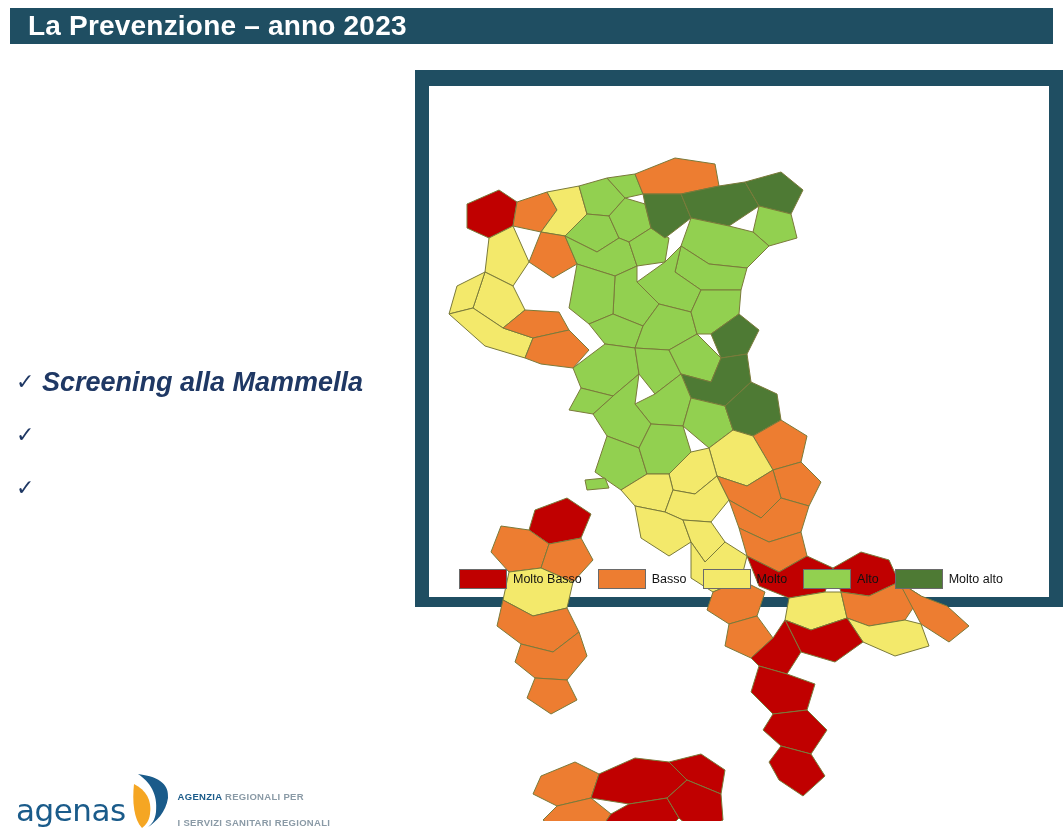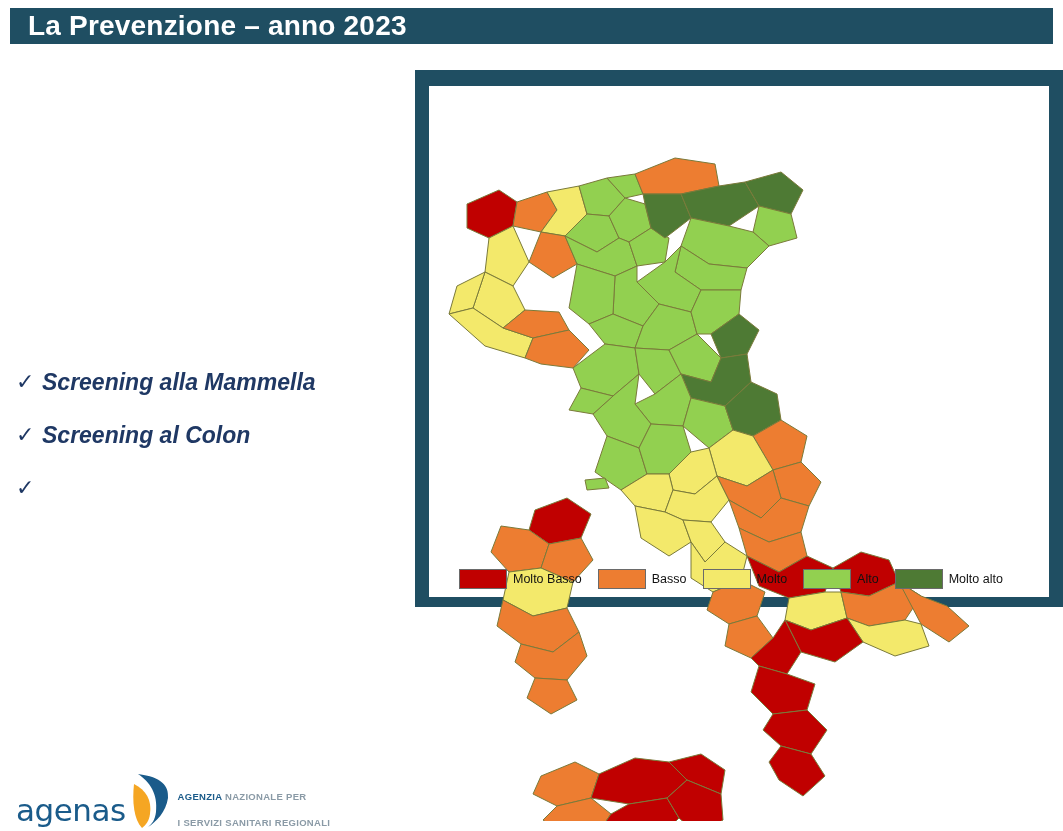--- a/index.html
+++ b/index.html
@@ -33,21 +33,21 @@
   }
   .bullet-check{
     color:#1f3864;
     font-size:22px;
     line-height:28px;
     width:26px;
     flex:0 0 26px;
   }
   .bullet-label{
     color:#1f3864;
-    font-size:23px;
+    font-size:27px;
     font-weight:bold;
     font-style:italic;
     line-height:28px;
   }
   
   .logo{
     position:absolute;left:16px;top:772px;
     display:flex;align-items:flex-end;
   }
   .logo-word{
@@ -106,39 +106,38 @@
 
 <div class="bullets">
 
   <div class="bullet-row">
     <span class="bullet-check">✓</span>
     <span class="bullet-label">Screening alla Mammella</span>
   </div>
 
   <div class="bullet-row">
     <span class="bullet-check">✓</span>
-    <span class="bullet-label">Screening al Colon</span>
   </div>
 
   <div class="bullet-row">
     <span class="bullet-check">✓</span>
   </div>
 
 </div>
 
 <div class="logo">
   <span class="logo-word">agenas</span>
   <span class="logo-swoosh">
     <svg width="40" height="56" viewBox="0 0 40 56">
       <path d="M6 2 C18 10, 26 22, 24 40 C23 48, 20 52, 16 55 C24 50, 34 40, 36 26 C37 14, 30 5, 6 2 Z" fill="#1a5b8a"></path>
       <path d="M2 12 C14 18, 20 28, 18 42 C17 49, 14 53, 10 56 C2 48, 0 30, 2 12 Z" fill="#f5a623"></path>
     </svg>
   </span>
   <span class="logo-text">
-    <div class="l1"><span>AGENZIA</span><span class="grey"> NAZIONALE PER</span></div>
+    <div class="l1"><span>AGENZIA</span><span class="grey"> REGIONALI PER</span></div>
     <div class="l2">I SERVIZI SANITARI REGIONALI</div>
   </span>
 </div>
 
 <div class="map-panel">
   <div class="map-inner">
 
     <svg class="map-svg" width="620" height="735" viewBox="0 0 620 735">
       <g stroke="#7a7a3a" stroke-width="1" stroke-linejoin="round">
 

